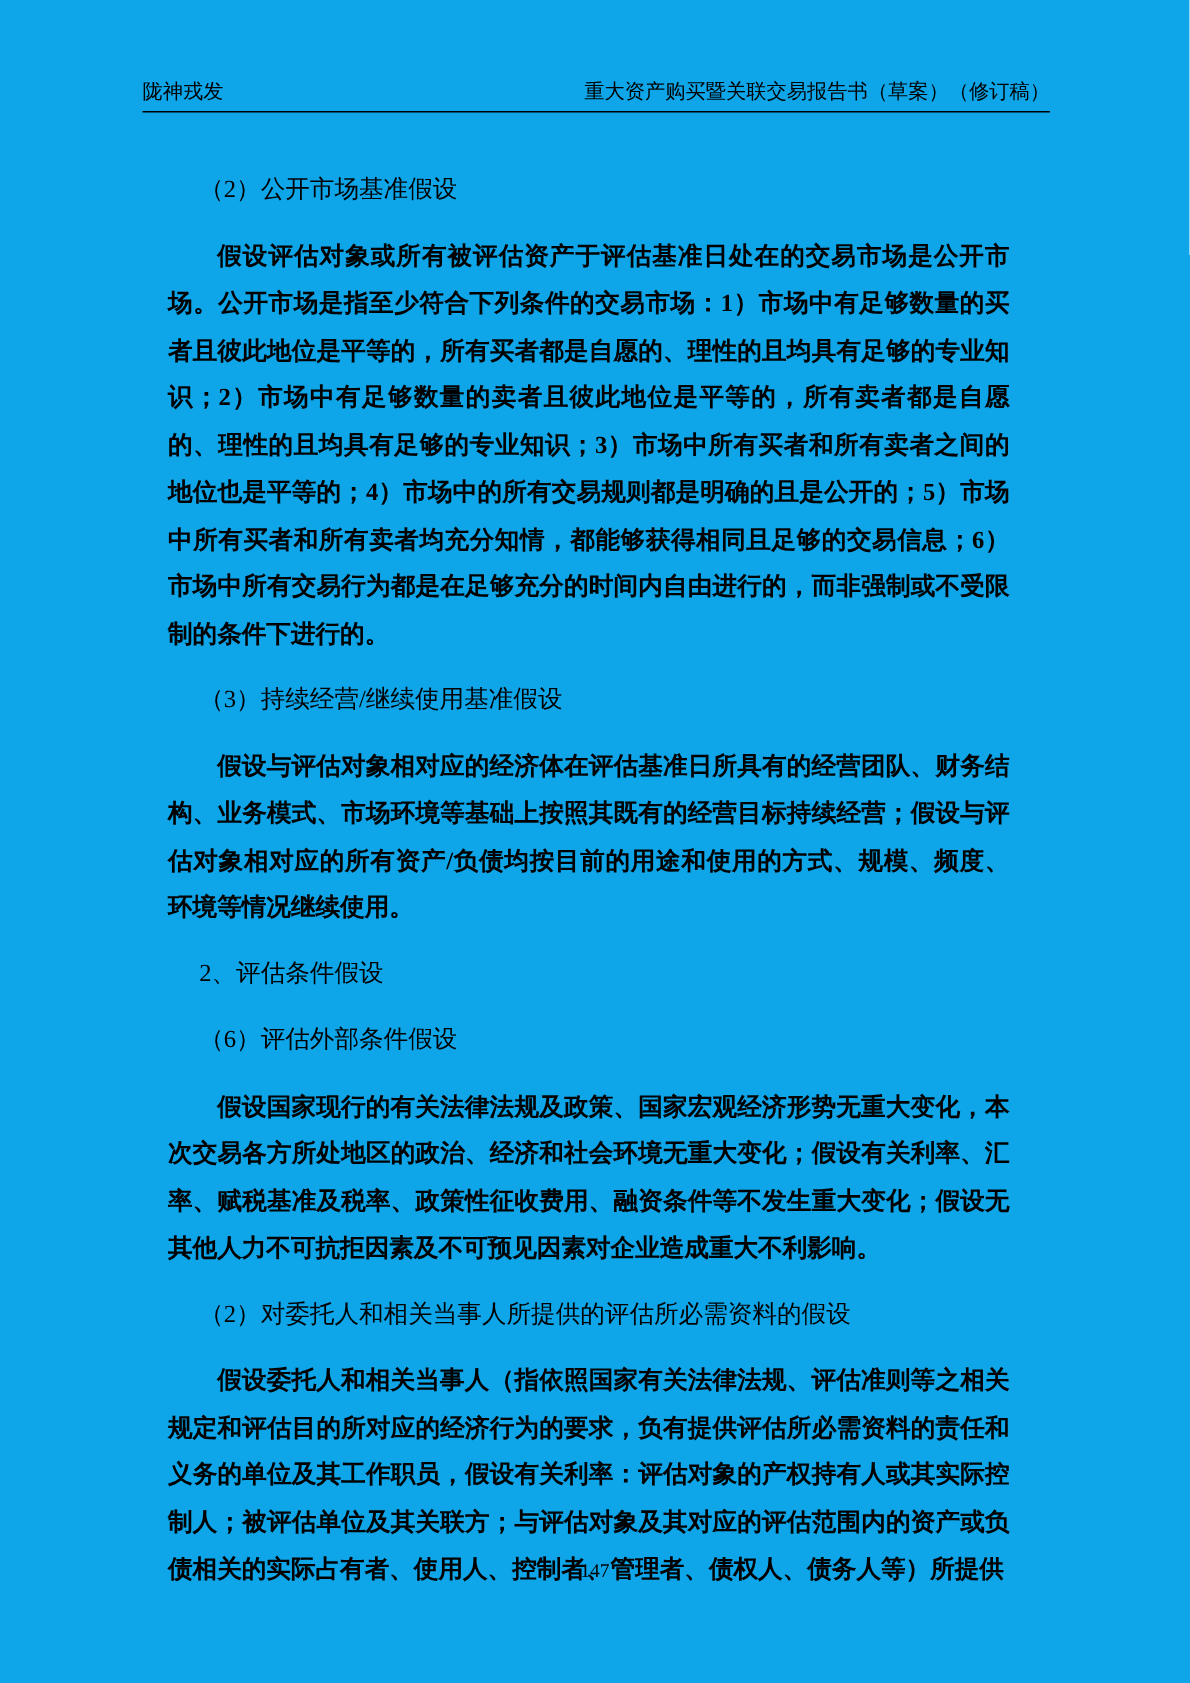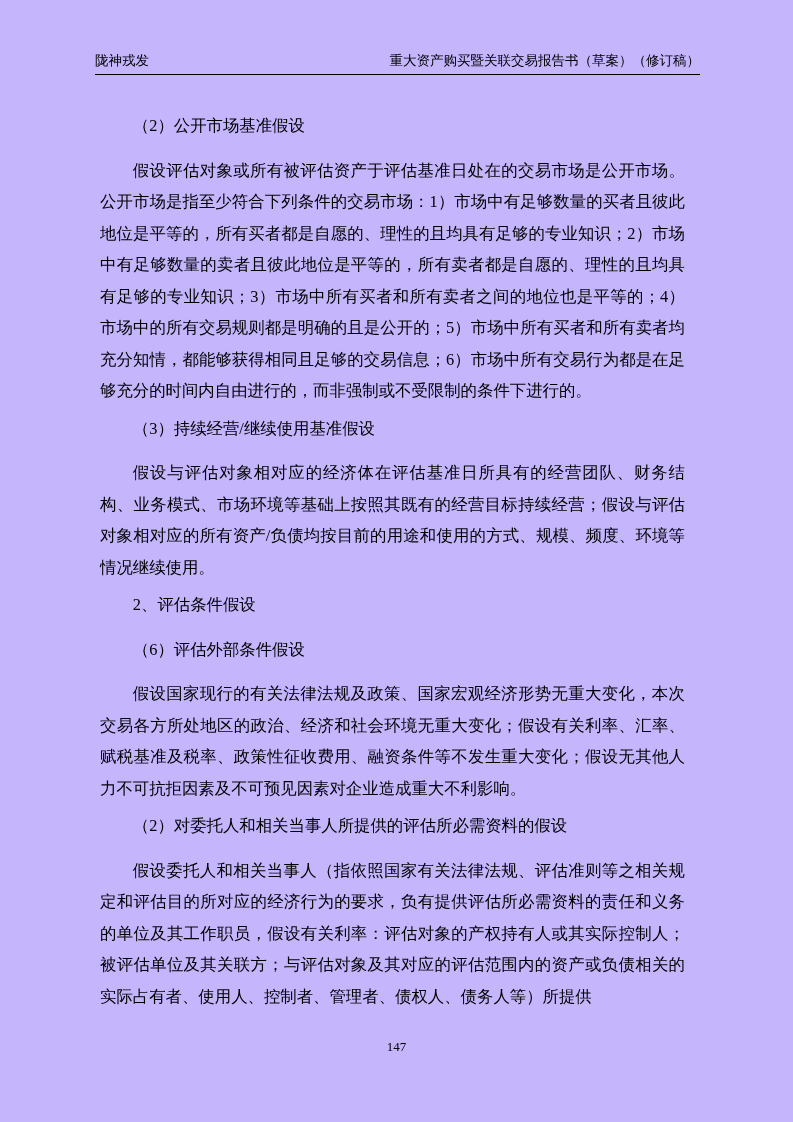--- a/index.html
+++ b/index.html
@@ -5,21 +5,21 @@
   html, body {
     margin: 0;
     padding: 0;
     background: #ffffff;
   }
   .page {
     position: relative;
     width: 793px;
     height: 1122px;
     margin: 0 auto;
-    background: #c4b5fd;
+    background: #0ea5e9;
     color: #000000;
     font-family: "Liberation Serif", "DejaVu Serif", serif;
     overflow: hidden;
     box-sizing: border-box;
   }
   
   .header {
     position: absolute;
     top: 52px;
     left: 95px;
@@ -45,25 +45,26 @@
     line-height: 31.5px;
   }
   .content .heading {
     margin: 6px 0 13px 0;
     text-indent: 2em;
     font-weight: normal;
     font-size: 16.4px;
     white-space: nowrap;
   }
   .content .paragraph {
-    margin: 0;
+    margin: 12px;
     text-indent: 2em;
     text-align: justify;
     text-align-last: left;
     text-justify: inter-character;
+    font-weight: bold;
   }
   
   .footer {
     position: absolute;
     top: 1038px;
     left: 0;
     right: 0;
     text-align: center;
     font-size: 13px;
     line-height: 17px;

